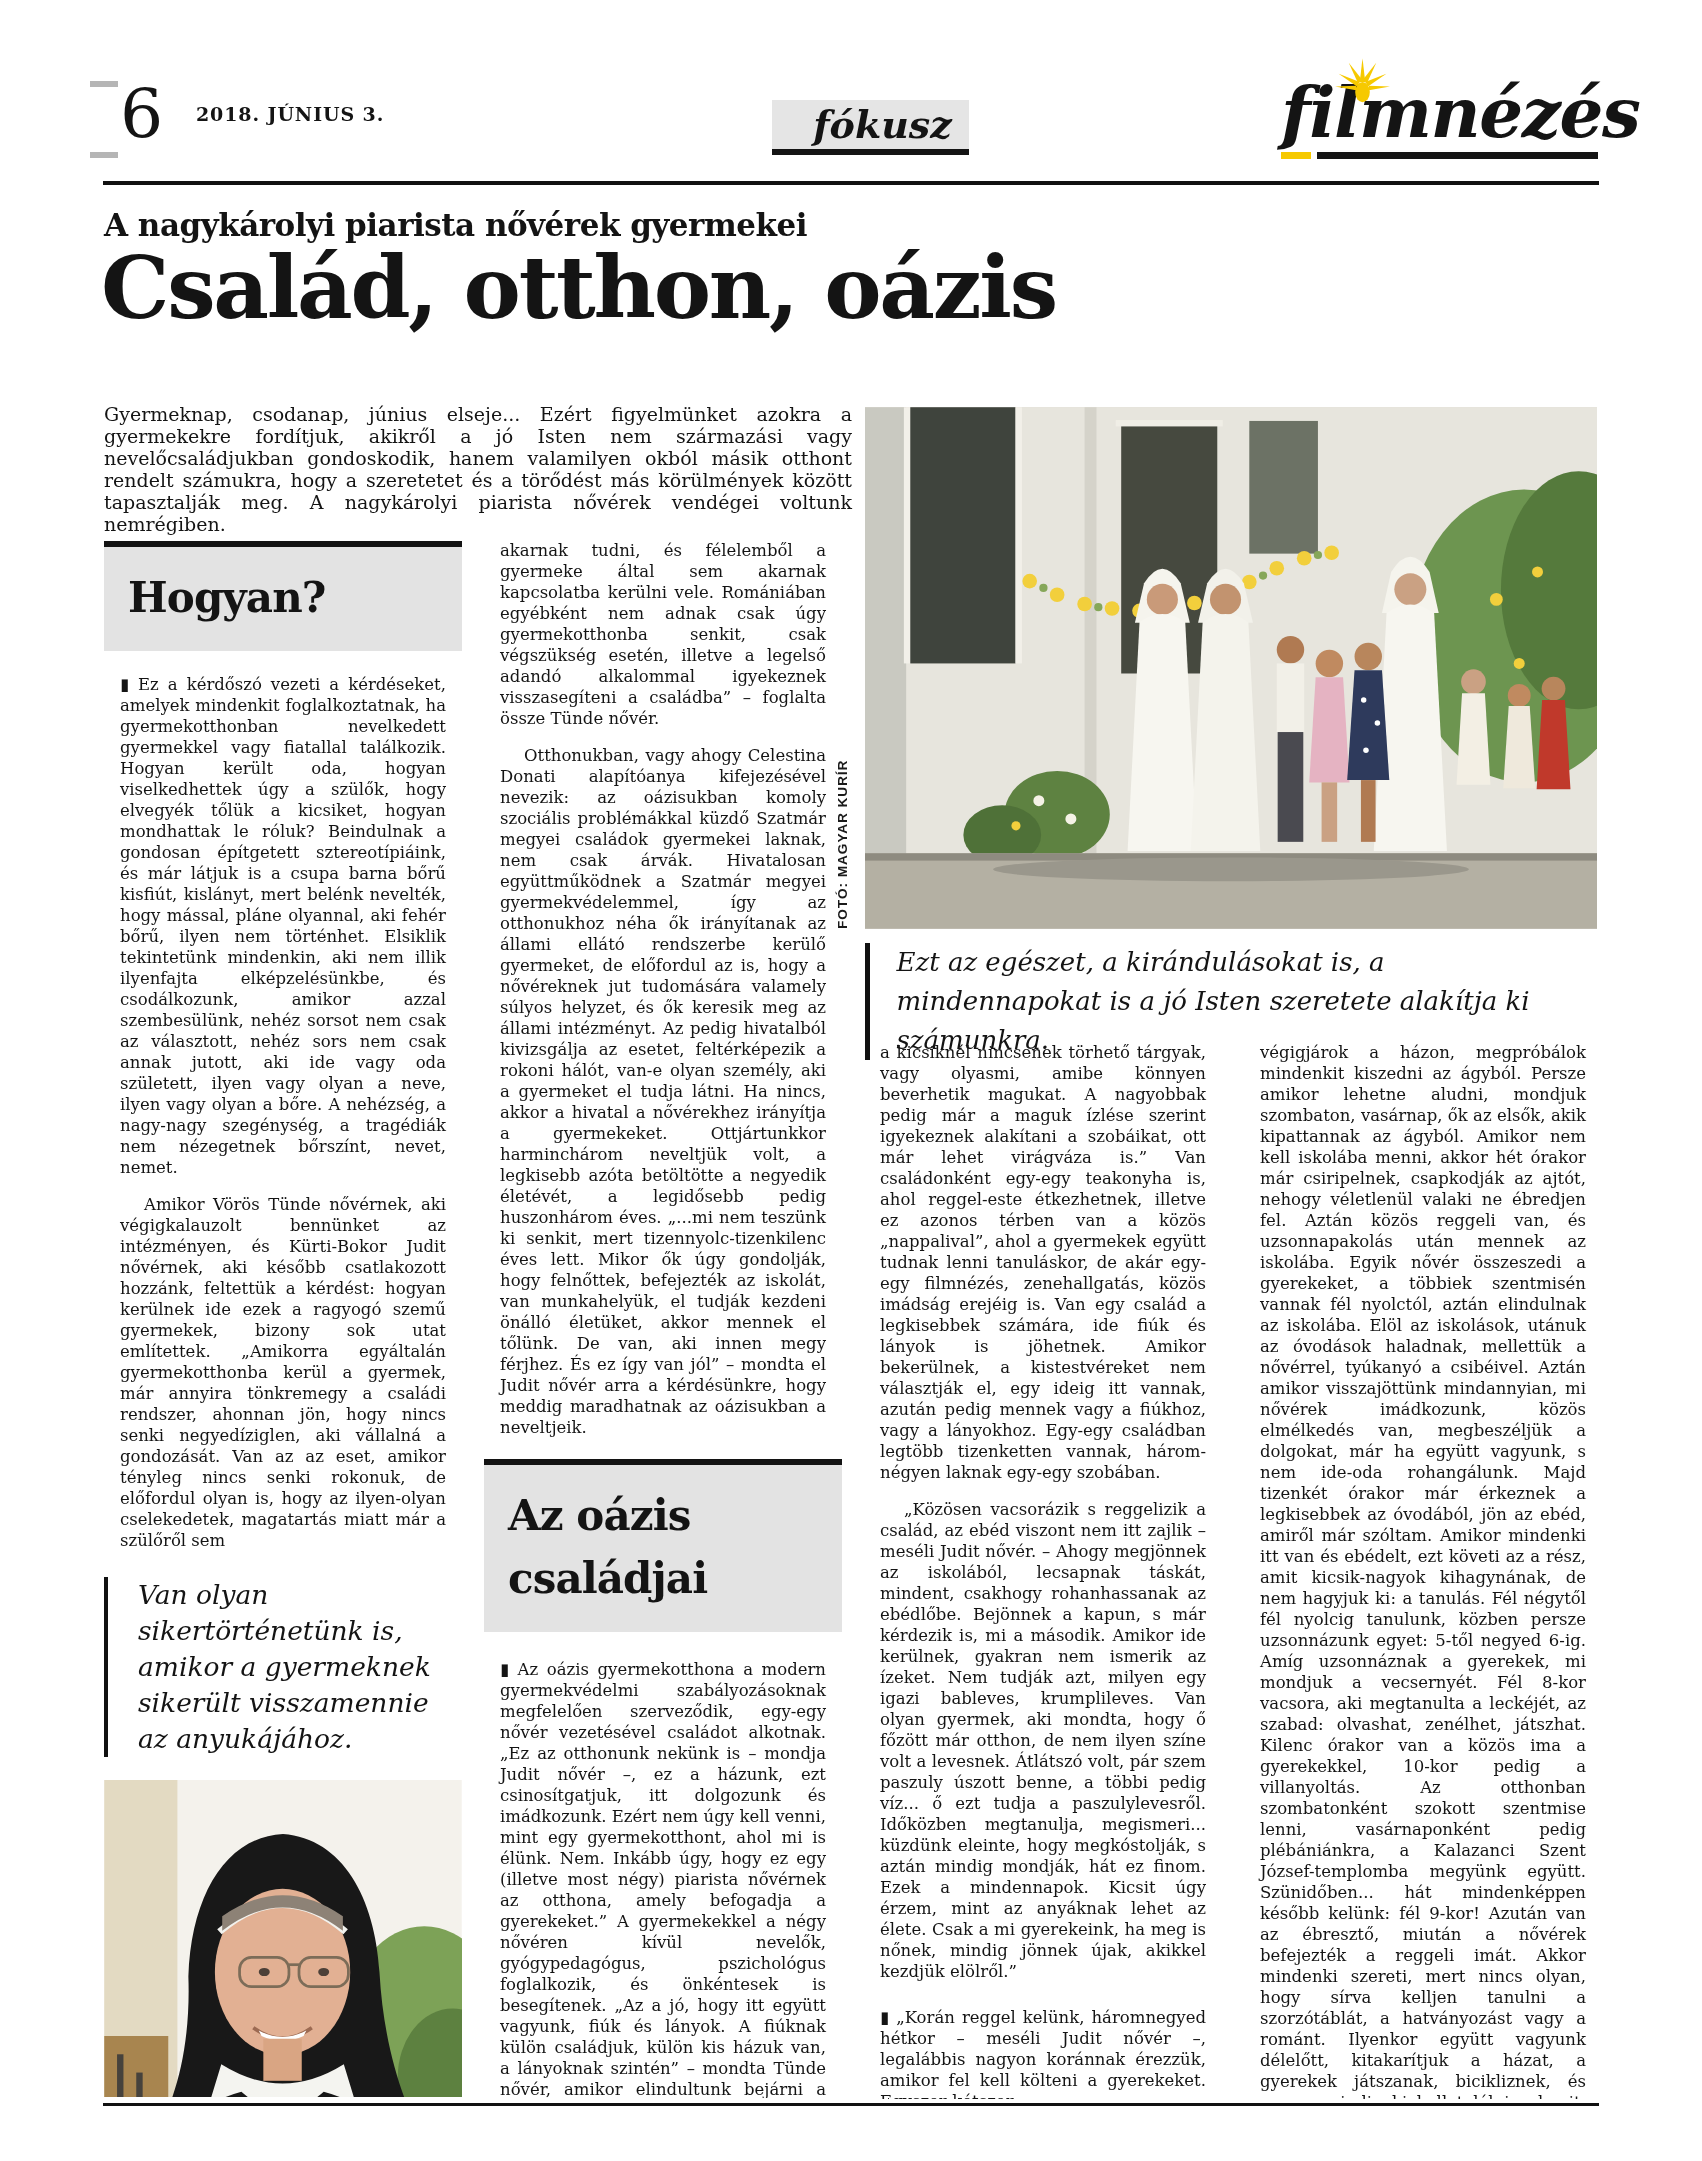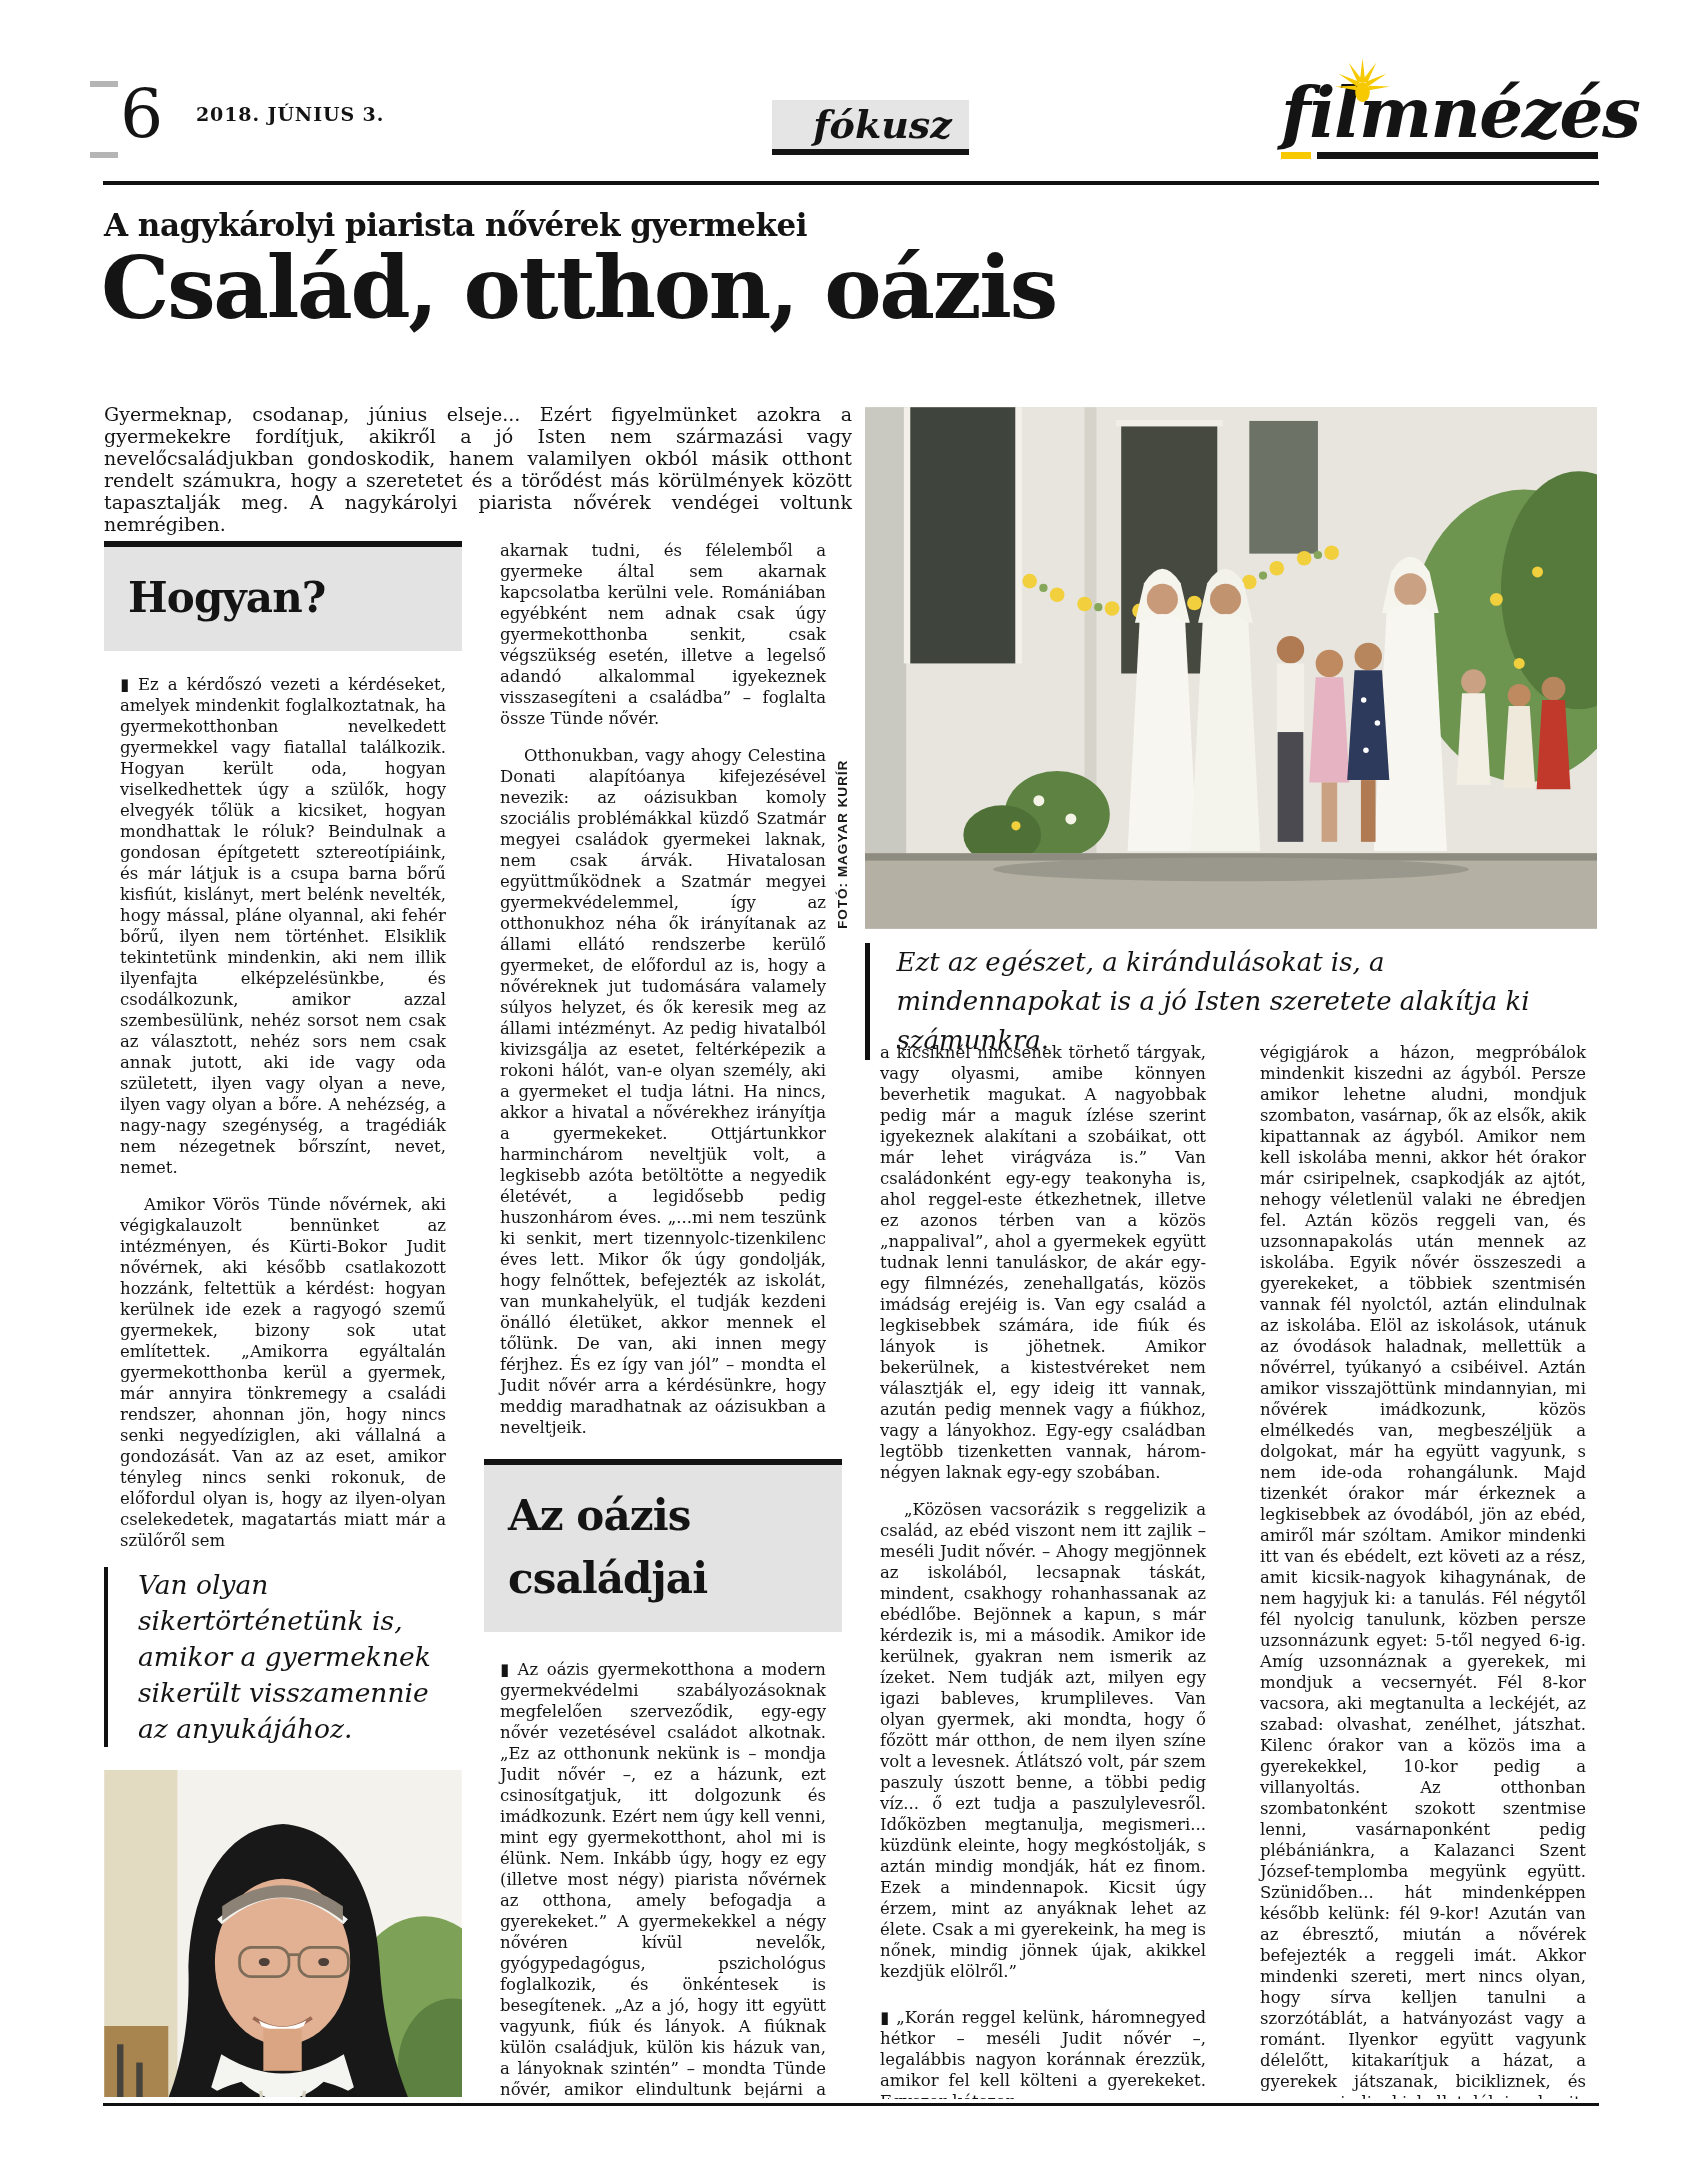--- a/index.html
+++ b/index.html
@@ -48,21 +48,21 @@
                 line-height:1.5;letter-spacing:-0.9px;}
   .body{font-size:16.5px;line-height:21px;text-align:justify;hyphens:auto;}
   .body p{margin:16px;}
   .body p.indent{text-indent:24px;}
   #col1 .body{margin-top:23px;min-height:647px;}
   #col2 .body.first{min-height:797px;margin-bottom:20.6px;}
   #col2 .body.second{margin-top:27.5px;}
   #col3 .body.first{min-height:773px;margin-bottom:20.6px;}
   #col3 .body.second{margin-top:25px;}
 
-  .pullquote-left{margin-top:16px;border-left:4.6px solid #111;padding-left:30px;
+  .pullquote-left{margin-top:26px;border-left:4.6px solid #111;padding-left:30px;
                   font-size:26.5px;font-style:italic;line-height:36px;min-height:178px;}
   #portrait-photo{display:block;margin-top:23px;}
 
   #bottom-rule{left:103px;top:2103px;width:1496px;height:2.7px;background:#111;}
 </style>
 </head>
 <body>
 
 <div class="abs" id="bar-top-small"></div>
 <div class="abs" id="page-number">6</div>

